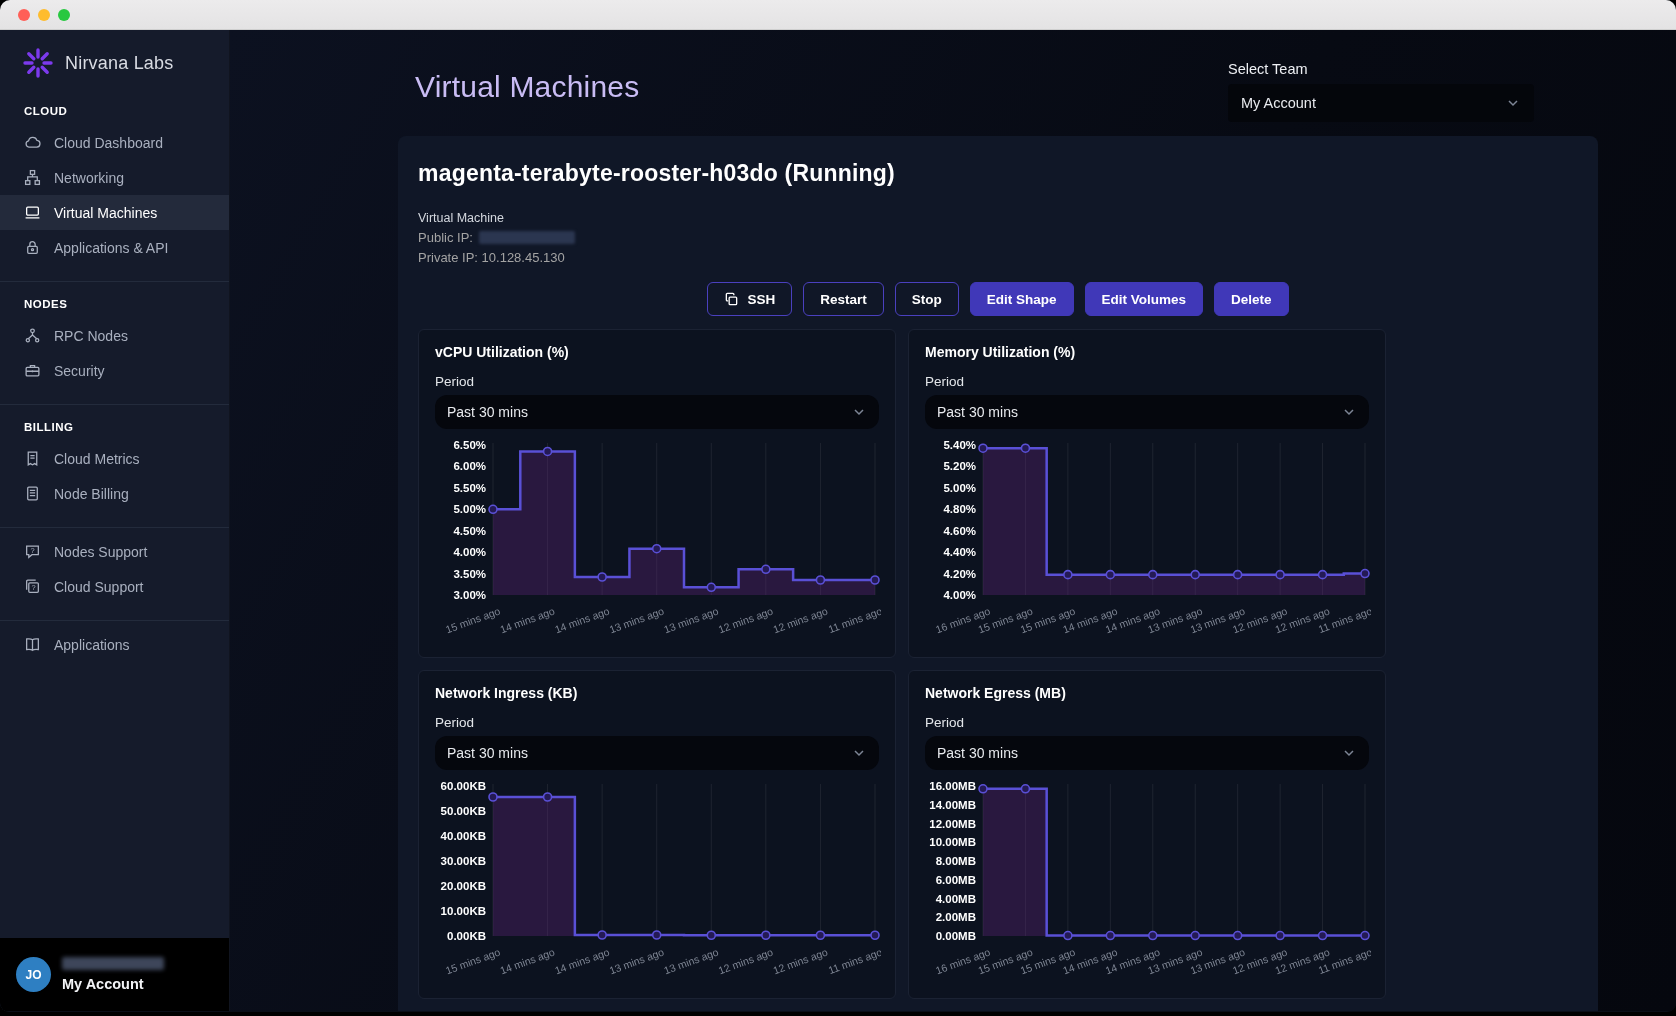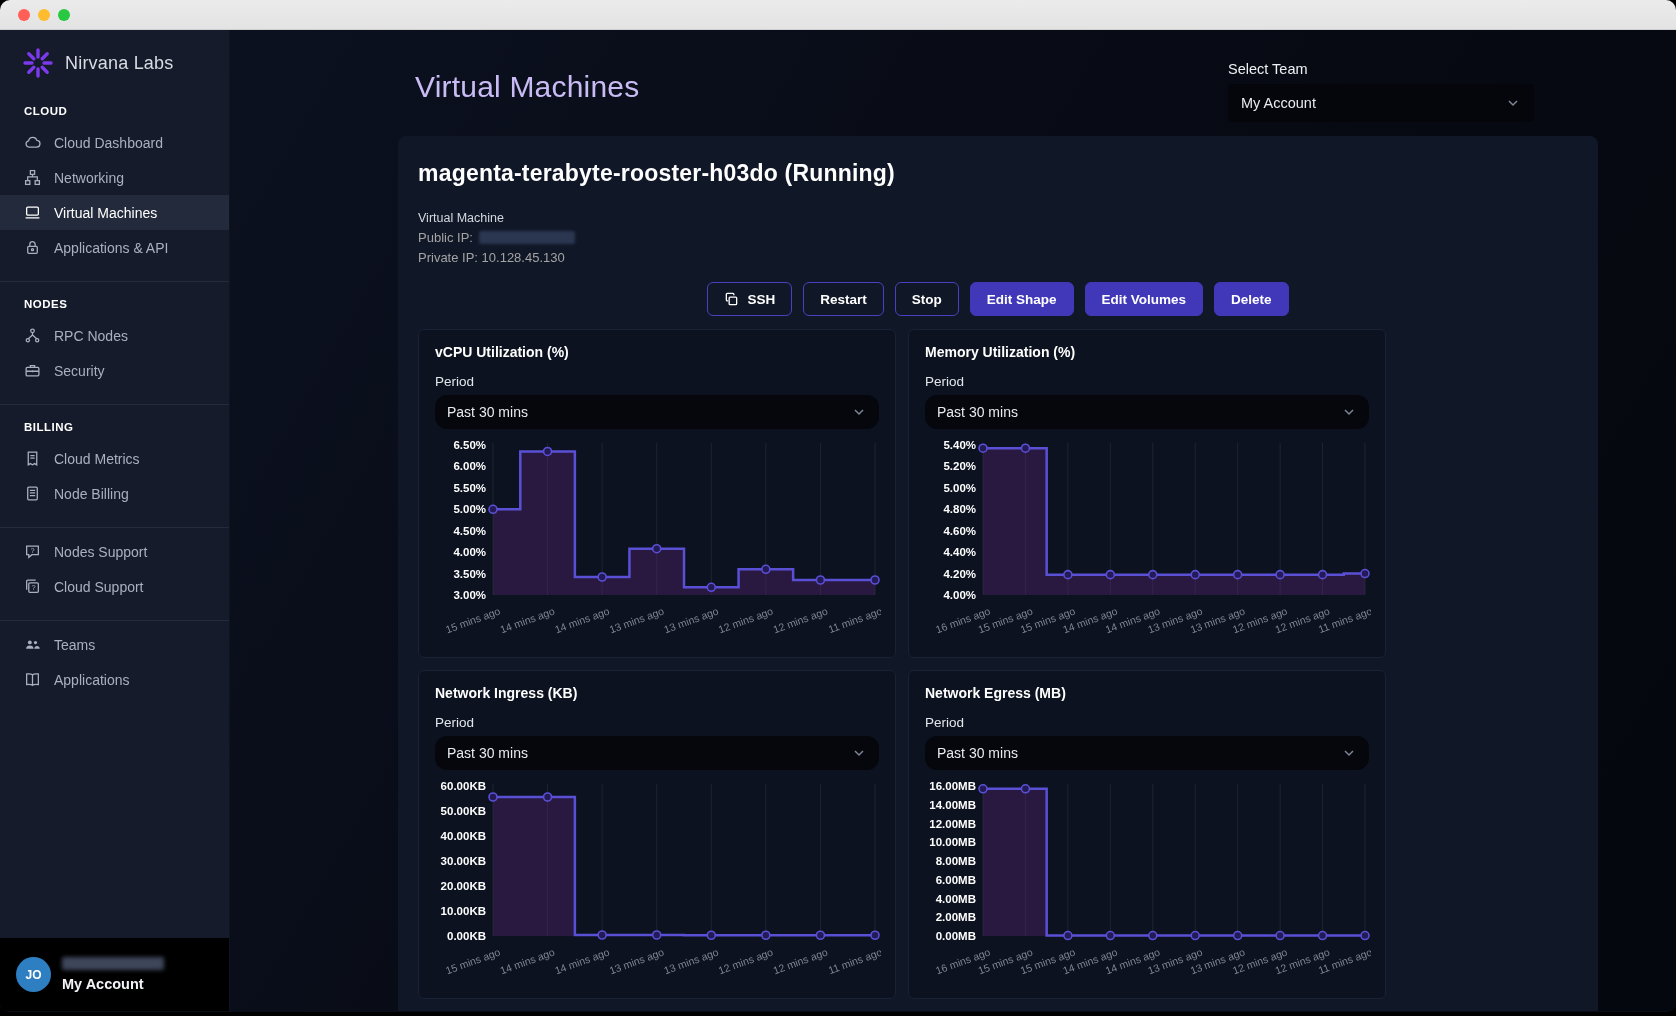--- a/index.html
+++ b/index.html
@@ -203,30 +203,20 @@
                   <path d="M2.5 11V3a1 1 0 0 1 1-1H11"></path>
                   <text x="9" y="11.6" font-size="7" fill="currentColor" stroke="none" text-anchor="middle" font-family="Liberation Sans, sans-serif">?</text>
                 </svg>
               </span>
               <span>Cloud Support</span>
             </div>
           </div>
           <div class="nav-section">
             <div class="nav-item">
               <span class="nav-icon">
-                <svg viewBox="0 0 16 16" fill="currentColor">
-                  <circle cx="5.5" cy="6" r="1.8"></circle>
-                  <circle cx="10.8" cy="6.2" r="1.5"></circle>
-                  <path d="M2 12c0-1.9 1.6-3 3.5-3S9 10.1 9 12zM9.6 12c.2-1.5 1.2-2.6 2.8-2.6 1.3 0 2.3 1 2.4 2.6z"></path>
-                </svg>
-              </span>
-              <span>Teams</span>
-            </div>
-            <div class="nav-item">
-              <span class="nav-icon">
                 <svg viewBox="0 0 16 16" fill="none" stroke="currentColor" stroke-width="1.2">
                   <path d="M8 3.5C6.8 2.6 5 2.5 2.5 2.8v10c2.5-.3 4.3-.2 5.5.7 1.2-.9 3-1 5.5-.7v-10C11 2.5 9.2 2.6 8 3.5zM8 3.5v10"></path>
                 </svg>
               </span>
               <span>Applications</span>
             </div>
           </div>
         </nav>
       <div class="user-area">
         <div class="avatar">JO</div>

